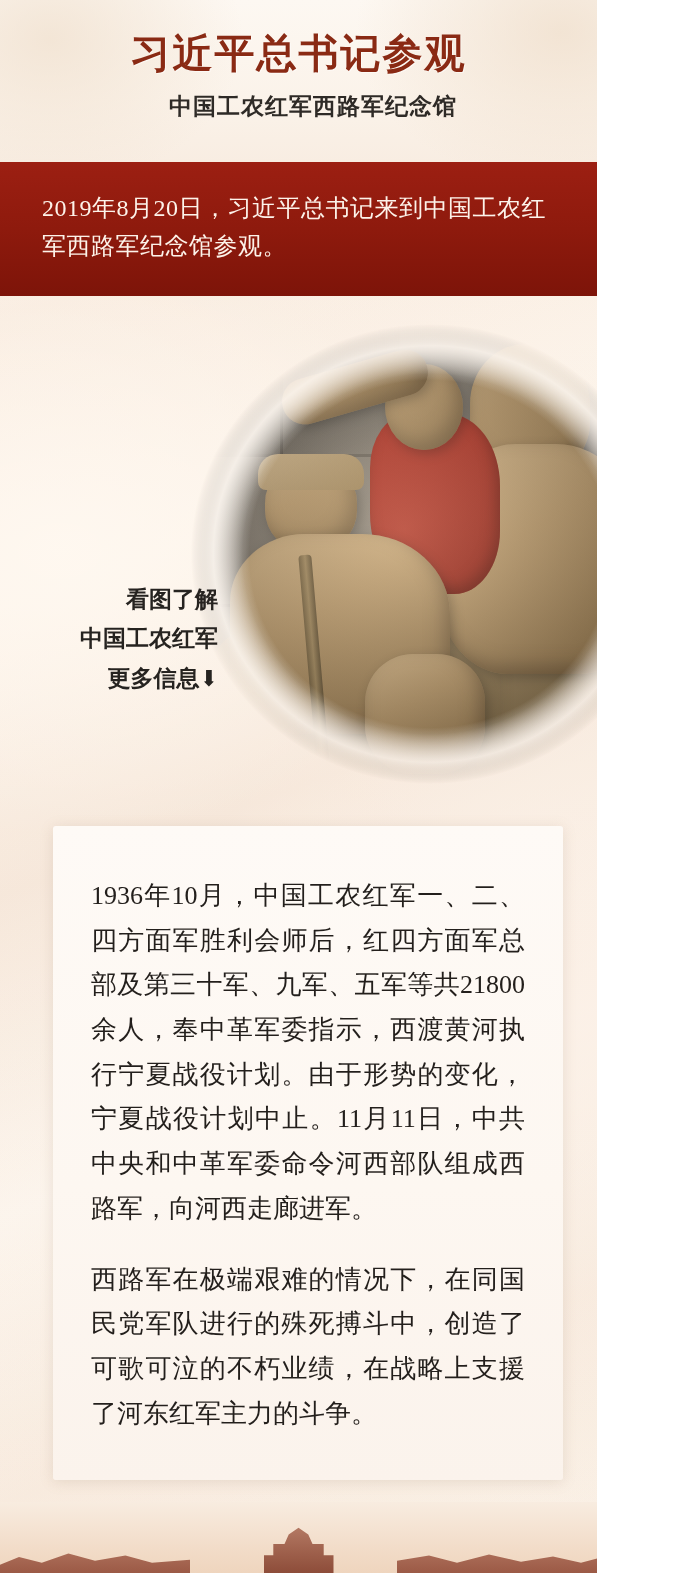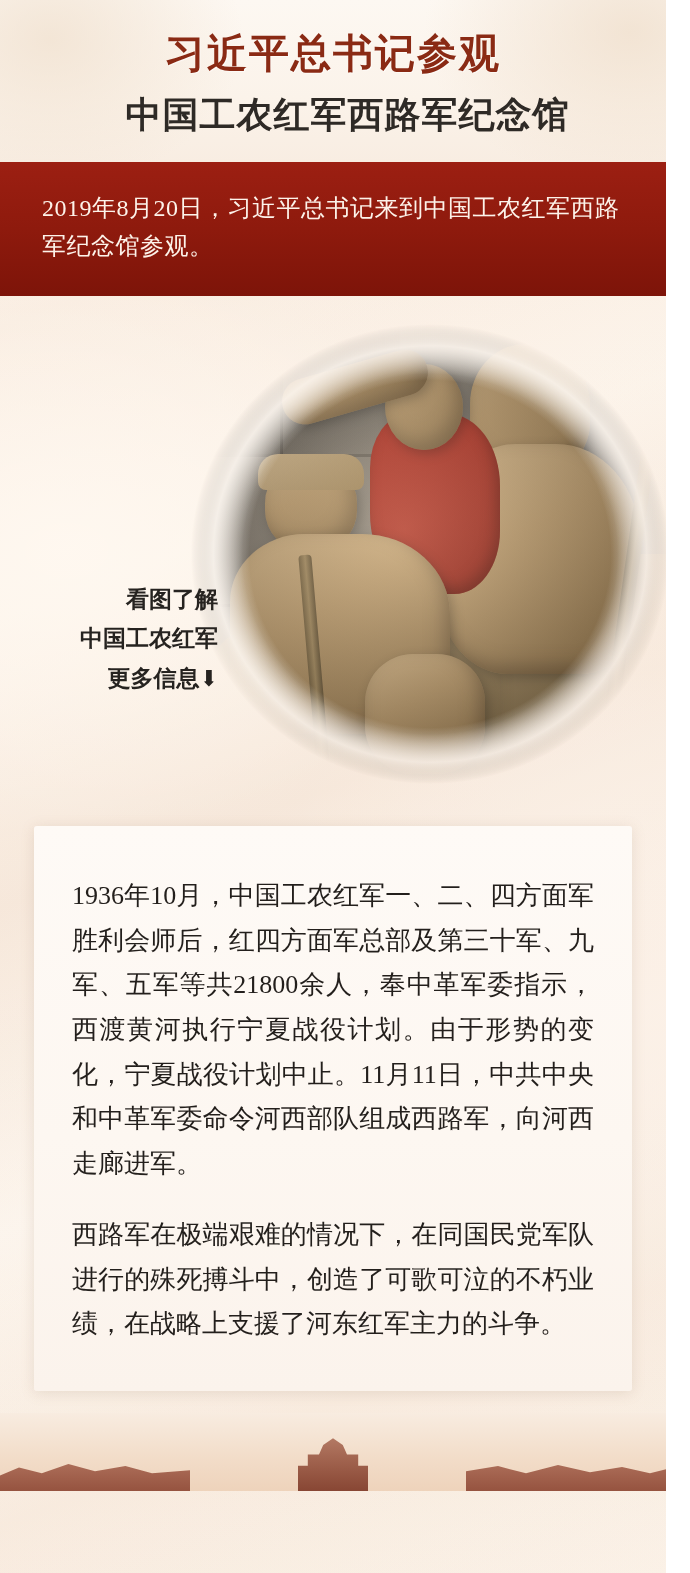--- a/index.html
+++ b/index.html
@@ -5,21 +5,21 @@
   html, body {
     margin: 0;
     padding: 0;
     background: #ffffff;
   }
   body {
     font-family: "Liberation Serif", "DejaVu Serif", serif;
   }
   .page {
     position: relative;
-    width: 666px;
+    width: 597px;
     height: 1573px;
     overflow: hidden;
     background:
       radial-gradient(ellipse 600px 400px at 10% 35%, rgba(255,248,240,0.95) 0%, rgba(255,245,235,0.2) 70%),
       radial-gradient(ellipse 500px 600px at 95% 60%, rgba(250,238,228,0.9) 0%, rgba(255,250,245,0.1) 70%),
       linear-gradient(160deg, #fdf6ee 0%, #f7e9dc 18%, #fbf2e8 34%, #f3e2d3 50%, #fbf4ec 68%, #f5e6d8 84%, #f9efe4 100%);
   }
 
   
   .header {
@@ -52,21 +52,21 @@
     font-weight: bold;
     letter-spacing: 2px;
     color: #8a2a14;
     text-shadow: 1px 1px 0 rgba(255,255,255,0.55);
     font-family: "Liberation Serif", "DejaVu Serif", serif;
   }
   .title-line2 {
     position: relative;
     z-index: 2;
     margin-top: 10px;
-    font-size: 36px;
+    font-size: 23px;
     font-weight: bold;
     letter-spacing: 1px;
     color: #2e2a26;
     font-family: "Liberation Serif", "DejaVu Serif", serif;
     padding-left: 29px;
   }
 
   
   .banner {
     position: relative;
@@ -170,20 +170,21 @@
   
   .body-wrap {
     position: relative;
     padding: 10px 34px 0 34px;
   }
   .card {
     background: linear-gradient(180deg, #fefaf6 0%, #fdf7f1 55%, #fbf3ec 100%);
     border-radius: 3px;
     padding: 48px 38px 44px 38px;
     box-shadow: 0 2px 14px rgba(150,120,95,0.18);
+    margin-left: 19px;
   }
   .card p {
     margin: 0 0 26px 0;
     font-size: 26px;
     line-height: 1.72;
     color: #231f1c;
     text-align: justify;
     text-indent: 0;
     font-family: "Liberation Serif", "DejaVu Serif", serif;
   }

